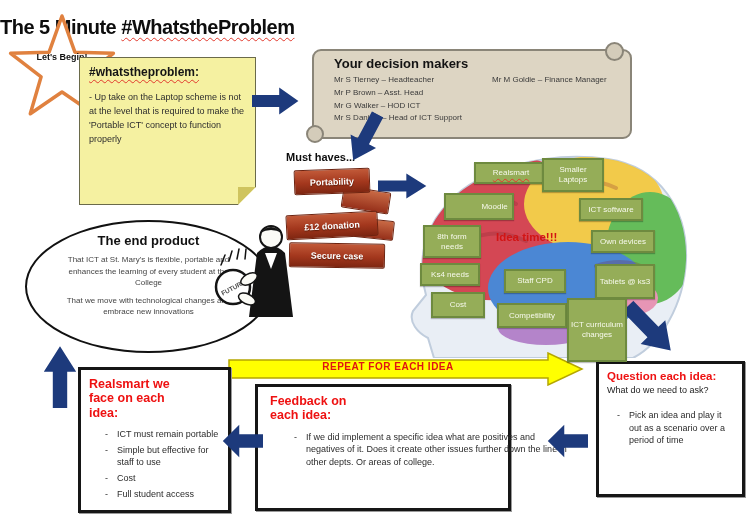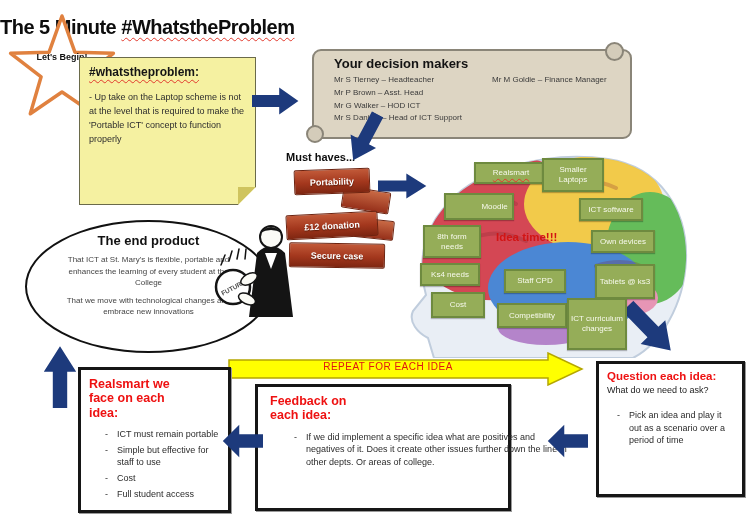--- a/index.html
+++ b/index.html
@@ -62,21 +62,21 @@
   
   .ellipse {
     position:absolute; left:25px; top:220px; width:247px; height:133px;
     border:2.5px solid #111; border-radius:50%; background:#fff; padding-top:11px; z-index:2;
   }
   .ellipse-title { text-align:center; font-size:13px; font-weight:800; }
   .ellipse-p { width:176px; margin:6px auto 0; text-align:center; font-size:8px; color:#444; line-height:1.45; }
   .clipart { position:absolute; left:213px; top:217px; width:90px; height:110px; z-index:3; }
   
   .repeat-wrap { position:absolute; left:228px; top:352px; width:356px; height:34px; z-index:1; }
-  .repeat-label { position:absolute; left:0; top:9px; width:320px; text-align:center; font-size:10px; font-weight:400; color:#e01313; letter-spacing:0.5px; }
+  .repeat-label { position:absolute; left:0; top:9px; width:320px; text-align:center; font-size:10px; font-weight:700; color:#e01313; letter-spacing:0.5px; }
   
   .box { position:absolute; background:#fff; border:3px solid #161616; z-index:2; }
   .box-challenges { left:78px; top:367px; width:153px; height:146px; padding:7px 8px; box-shadow:1px 1px 0 #9a9a9a; }
   .box-feedback  { left:255px; top:384px; width:256px; height:127px; padding:7px 12px; box-shadow:1px 1px 0 #9a9a9a; }
   .box-question  { left:596px; top:361px; width:149px; height:136px; padding:6px 8px; box-shadow:1px 1px 0 #9a9a9a; }
   .box-title { color:#ee1111; font-weight:800; font-size:12.5px; line-height:1.15; }
   .box-title.narrow { width:96px; }
   .box-sub { font-size:9px; color:#222; margin-top:2px; line-height:1.3; }
   .blist { margin-top:8px; }
   .brow { display:flex; gap:9px; font-size:9px; color:#2c2c2c; line-height:1.4; margin-top:3px; }
@@ -157,21 +157,21 @@
   <div class="idea-label" style="left:542px; top:158px; width:62px; height:34px;">Smaller Laptops</div>
   <div class="idea-label" style="left:444px; top:193px; width:70px; height:27px;padding-left:33px;">Moodle</div>
   <div class="idea-label" style="left:579px; top:198px; width:64px; height:23px;">ICT software</div>
   <div class="idea-label" style="left:423px; top:225px; width:58px; height:33px;">8th form needs</div>
   <div class="idea-label" style="left:591px; top:230px; width:64px; height:23px;">Own devices</div>
   <div class="idea-label" style="left:420px; top:263px; width:60px; height:23px;">Ks4 needs</div>
   <div class="idea-label" style="left:504px; top:269px; width:62px; height:24px;">Staff CPD</div>
   <div class="idea-label" style="left:595px; top:264px; width:60px; height:35px;">Tablets @ ks3</div>
   <div class="idea-label" style="left:431px; top:292px; width:54px; height:26px;">Cost</div>
   <div class="idea-label" style="left:497px; top:303px; width:70px; height:25px;">Competibility</div>
-  <div class="idea-label" style="left:567px; top:298px; width:60px; height:52px;">ICT curriculum changes</div>
+  <div class="idea-label" style="left:567px; top:298px; width:60px; height:64px;">ICT curriculum changes</div>
   <div class="idea-time">Idea time!!!</div>
 
   <div class="ellipse">
     <div class="ellipse-title">The end product</div>
     <div class="ellipse-p">That ICT at St. Mary's is flexible, portable and enhances the learning of every student at the College</div>
     <div class="ellipse-p">That we move with technological changes and embrace new innovations</div>
   </div>
 
   <div class="clipart">
     <svg width="90" height="110" viewBox="0 0 90 110">

